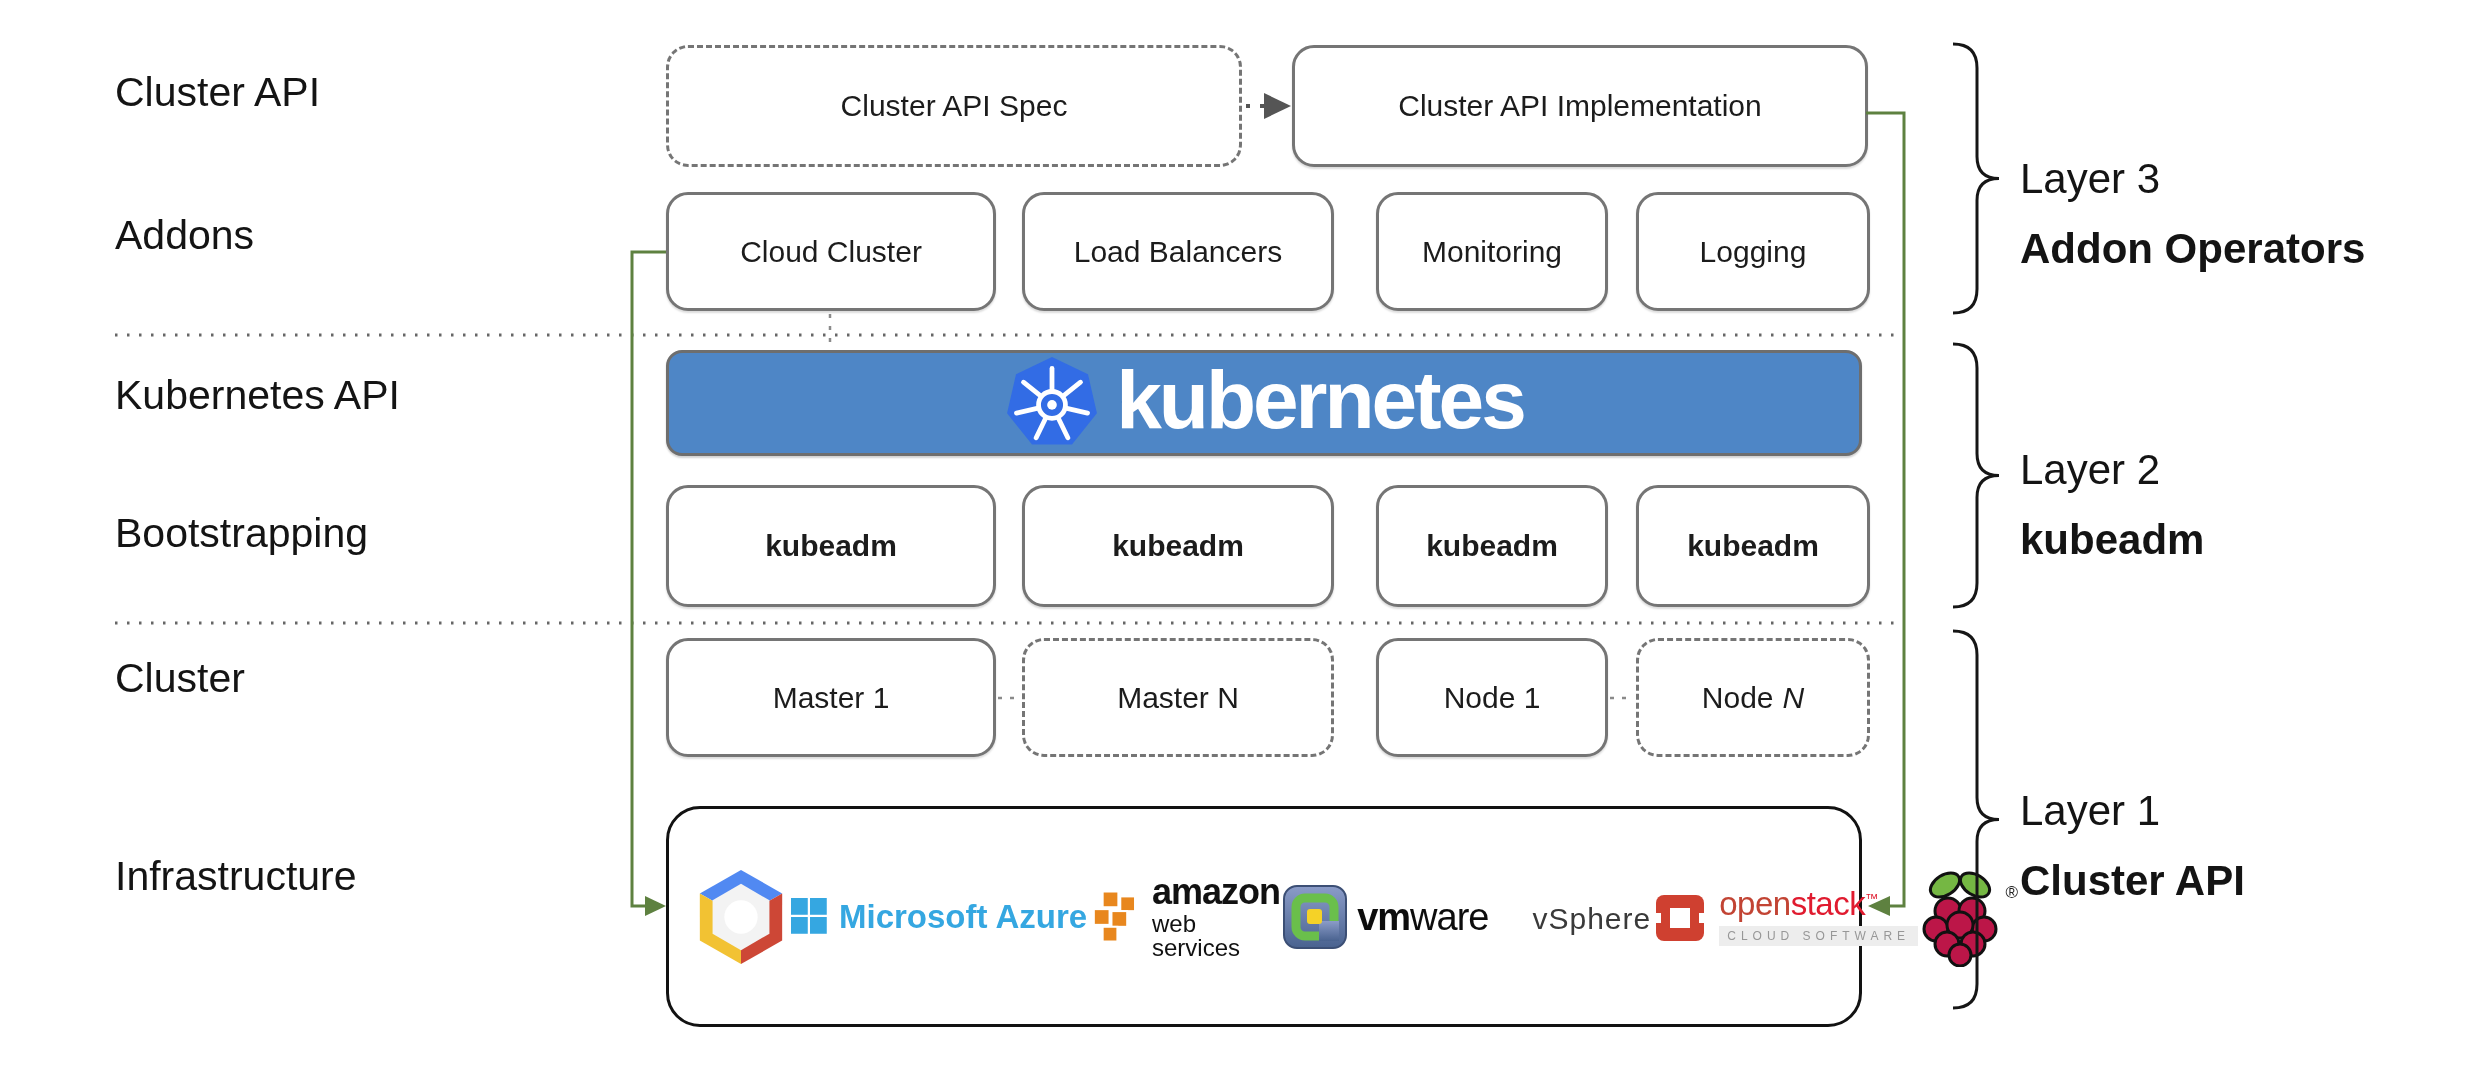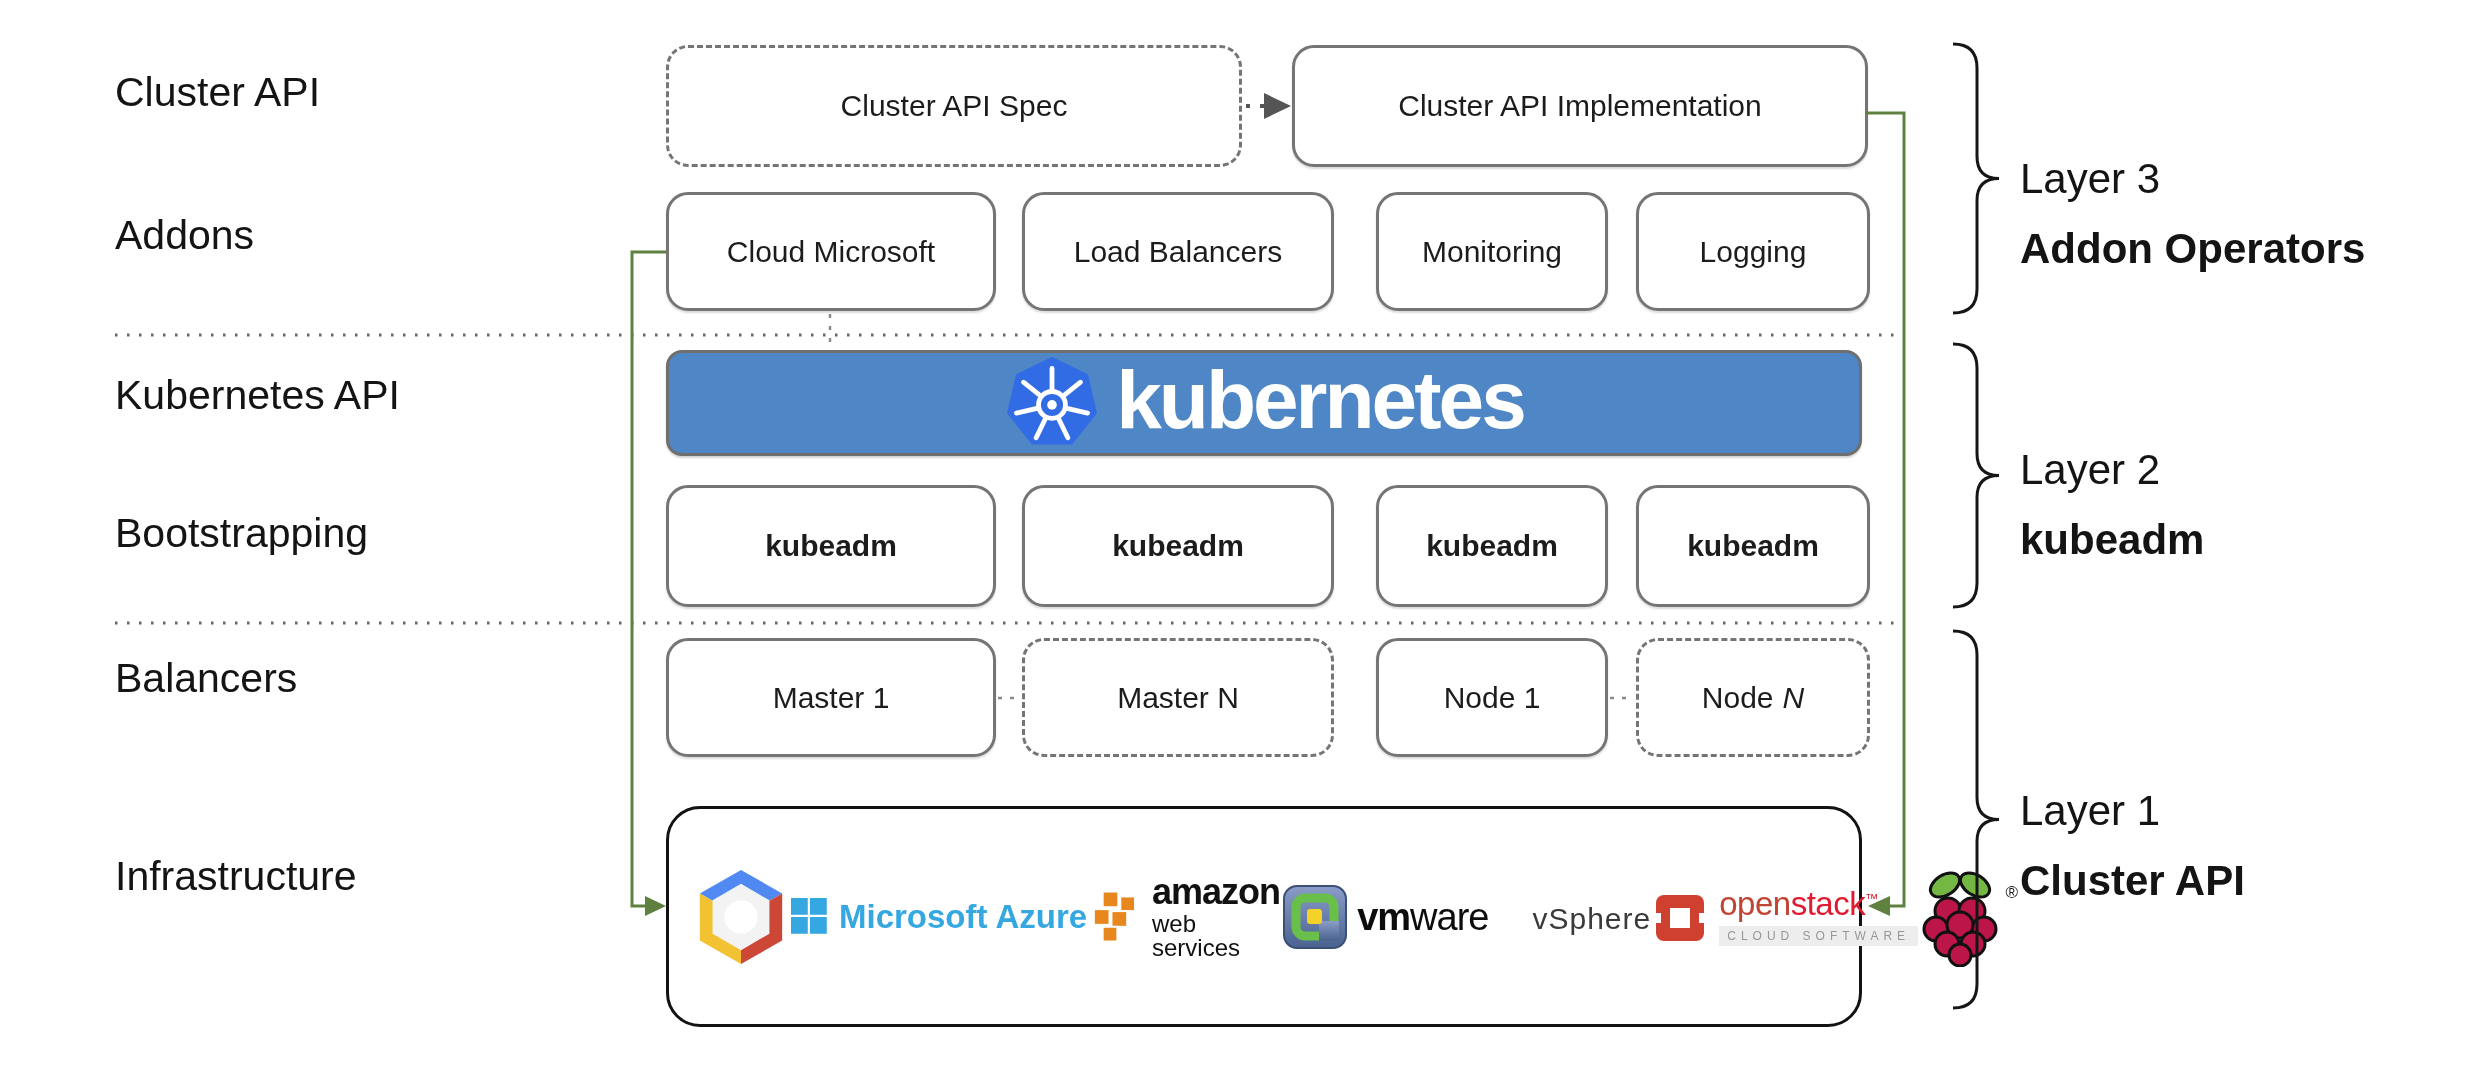--- a/index.html
+++ b/index.html
@@ -98,27 +98,27 @@
 </style>
 </head>
 <body>
 
 <div class="canvas">
 
   <div class="rowlab" style="top:92px">Cluster API</div>
   <div class="rowlab" style="top:235px">Addons</div>
   <div class="rowlab" style="top:395px">Kubernetes API</div>
   <div class="rowlab" style="top:533px">Bootstrapping</div>
-  <div class="rowlab" style="top:678px">Balancers</div>
+  <div class="rowlab" style="top:678px">Cluster</div>
   <div class="rowlab" style="top:876px">Infrastructure</div>
 
   <div class="box dashed" style="left:666px;top:45px;width:576px;height:122px">Cluster API Spec</div>
   <div class="box" style="left:1292px;top:45px;width:576px;height:122px">Cluster API Implementation</div>
 
-  <div class="box c1 r-addons">Cloud Microsoft</div>
+  <div class="box c1 r-addons">Cloud Cluster</div>
   <div class="box c2 r-addons">Load Balancers</div>
   <div class="box c3 r-addons">Monitoring</div>
   <div class="box c4 r-addons">Logging</div>
 
   <div class="banner">
     <svg width="96" height="96" viewBox="0 0 100 100">
       <polygon class="k8s-hept" points="50,2 87.5,20.1 96.8,60.7 70.8,93.3 29.2,93.3 3.2,60.7 12.5,20.1"></polygon>
       <g class="k8s-wheel" stroke-width="5" stroke-linecap="round">
         <circle cx="50" cy="52" r="14"></circle>
         <line x1="50" y1="36" x2="50" y2="14"></line>

